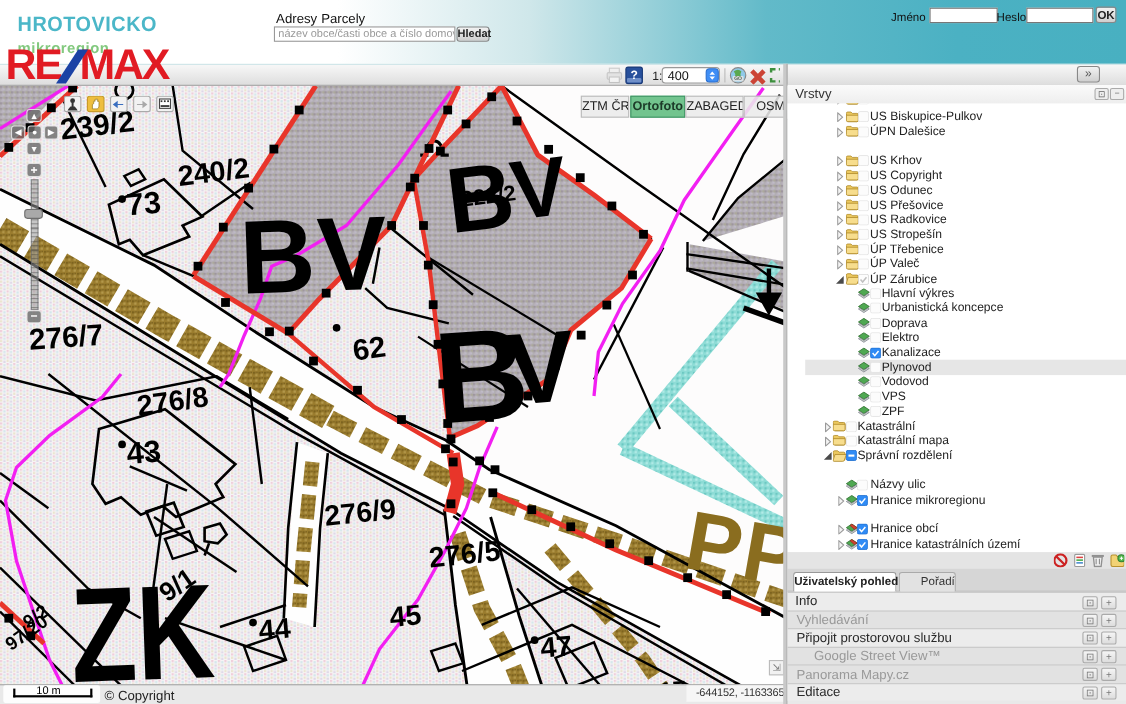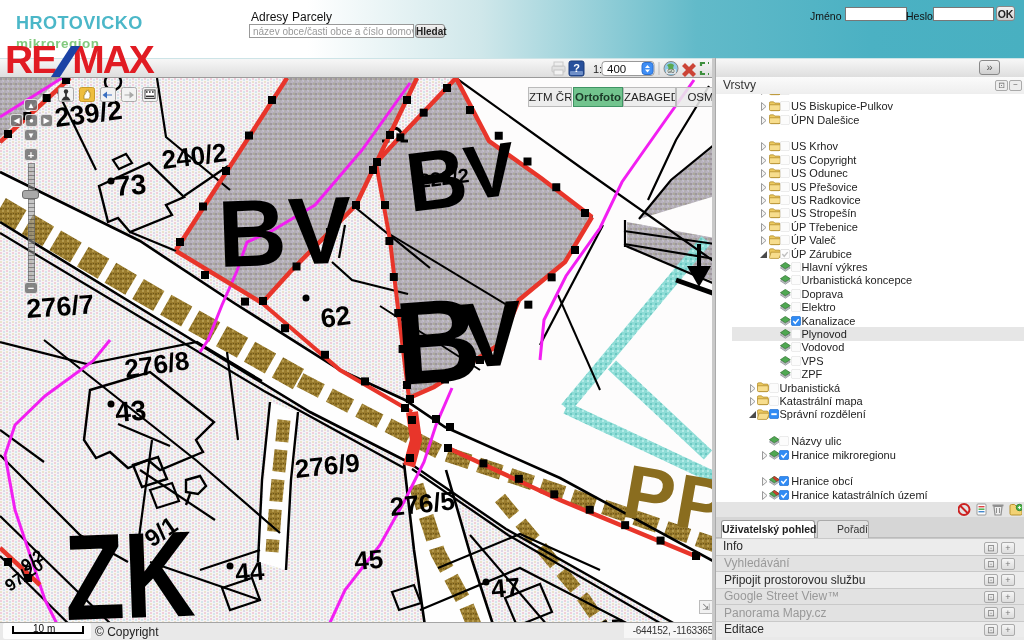--- a/index.html
+++ b/index.html
@@ -604,21 +604,21 @@
       <div class="trow" style="top:287.0px">
         <svg class="ab" style="left:17.5px;top:2.5px" width="6" height="9">
           <use href="#tri"></use>
         </svg>
         <svg class="ab" style="left:25px;top:1px" width="12.5" height="11" viewBox="0 0 15 13.2">
           <use href="#fold"></use>
         </svg>
         <svg class="ab" style="left:36.5px;top:1.5px" width="10" height="10" viewBox="0 0 13 13">
           <use href="#cbu"></use>
         </svg>
-        <span class="t" style="left:47.5px">Urbanistická</span>
+        <span class="t" style="left:47.5px">Katastrální</span>
       </div>
       <div class="trow" style="top:300.4px">
         <svg class="ab" style="left:17.5px;top:2.5px" width="6" height="9">
           <use href="#tri"></use>
         </svg>
         <svg class="ab" style="left:25px;top:1px" width="12.5" height="11" viewBox="0 0 15 13.2">
           <use href="#fold"></use>
         </svg>
         <svg class="ab" style="left:36.5px;top:1.5px" width="10" height="10" viewBox="0 0 13 13">
           <use href="#cbu"></use>
@@ -699,15 +699,15 @@
         <path d="M61.5 3 v3 M60 4.5 h3" stroke="#fff" stroke-width="0.9"></path>
       </svg>
     </div>
 <div class="ab" style="left:0;top:439px;width:308px;height:21px;background:#d6d6d6;border-bottom:1px solid #bbb">
 <div class="ab" style="left:5px;top:3px;width:94px;height:18px;background:#fff;border:1px solid #999;border-bottom:none;border-radius:3px 3px 0 0;font-size:10.5px;font-weight:bold;color:#222;text-align:center;line-height:17px;white-space:nowrap">Uživatelský pohled</div>
 <div class="ab" style="left:101px;top:3px;width:52px;height:18px;background:#e2e2e2;border:1px solid #aaa;border-bottom:none;border-radius:3px 3px 0 0;font-size:10.5px;color:#333;text-align:right;line-height:17px">Pořadí vrstev</div>
 </div>
 <div class="acc" style="top:460px;height:16.5px;line-height:15.5px;padding-left:7px">Info<div class="bt" style="left:268px">⊡</div><div class="bt" style="left:285px">+</div></div>
 <div class="acc dis" style="top:476.5px;height:16px;line-height:15px;padding-left:8px">Vyhledávání<div class="bt" style="left:268px">⊡</div><div class="bt" style="left:285px">+</div></div>
 <div class="acc" style="top:492.5px;height:17px;line-height:16px;padding-left:8px">Připojit prostorovou službu<div class="bt" style="left:268px">⊡</div><div class="bt" style="left:285px">+</div></div>
-<div class="acc dis" style="top:509.5px;height:16px;line-height:15px;padding-left:8px">Google Street View™<div class="bt" style="left:268px">⊡</div><div class="bt" style="left:285px">+</div></div>
+<div class="acc dis" style="top:509.5px;height:16px;line-height:15px;padding-left:24px">Google Street View™<div class="bt" style="left:268px">⊡</div><div class="bt" style="left:285px">+</div></div>
 <div class="acc dis" style="top:525.5px;height:17px;line-height:16px;padding-left:8px">Panorama Mapy.cz<div class="bt" style="left:268px">⊡</div><div class="bt" style="left:285px">+</div></div>
 <div class="acc" style="top:542.5px;height:16.5px;line-height:15.5px;padding-left:8px">Editace<div class="bt" style="left:268px">⊡</div><div class="bt" style="left:285px">+</div></div>
 </div>
 </body></html>

